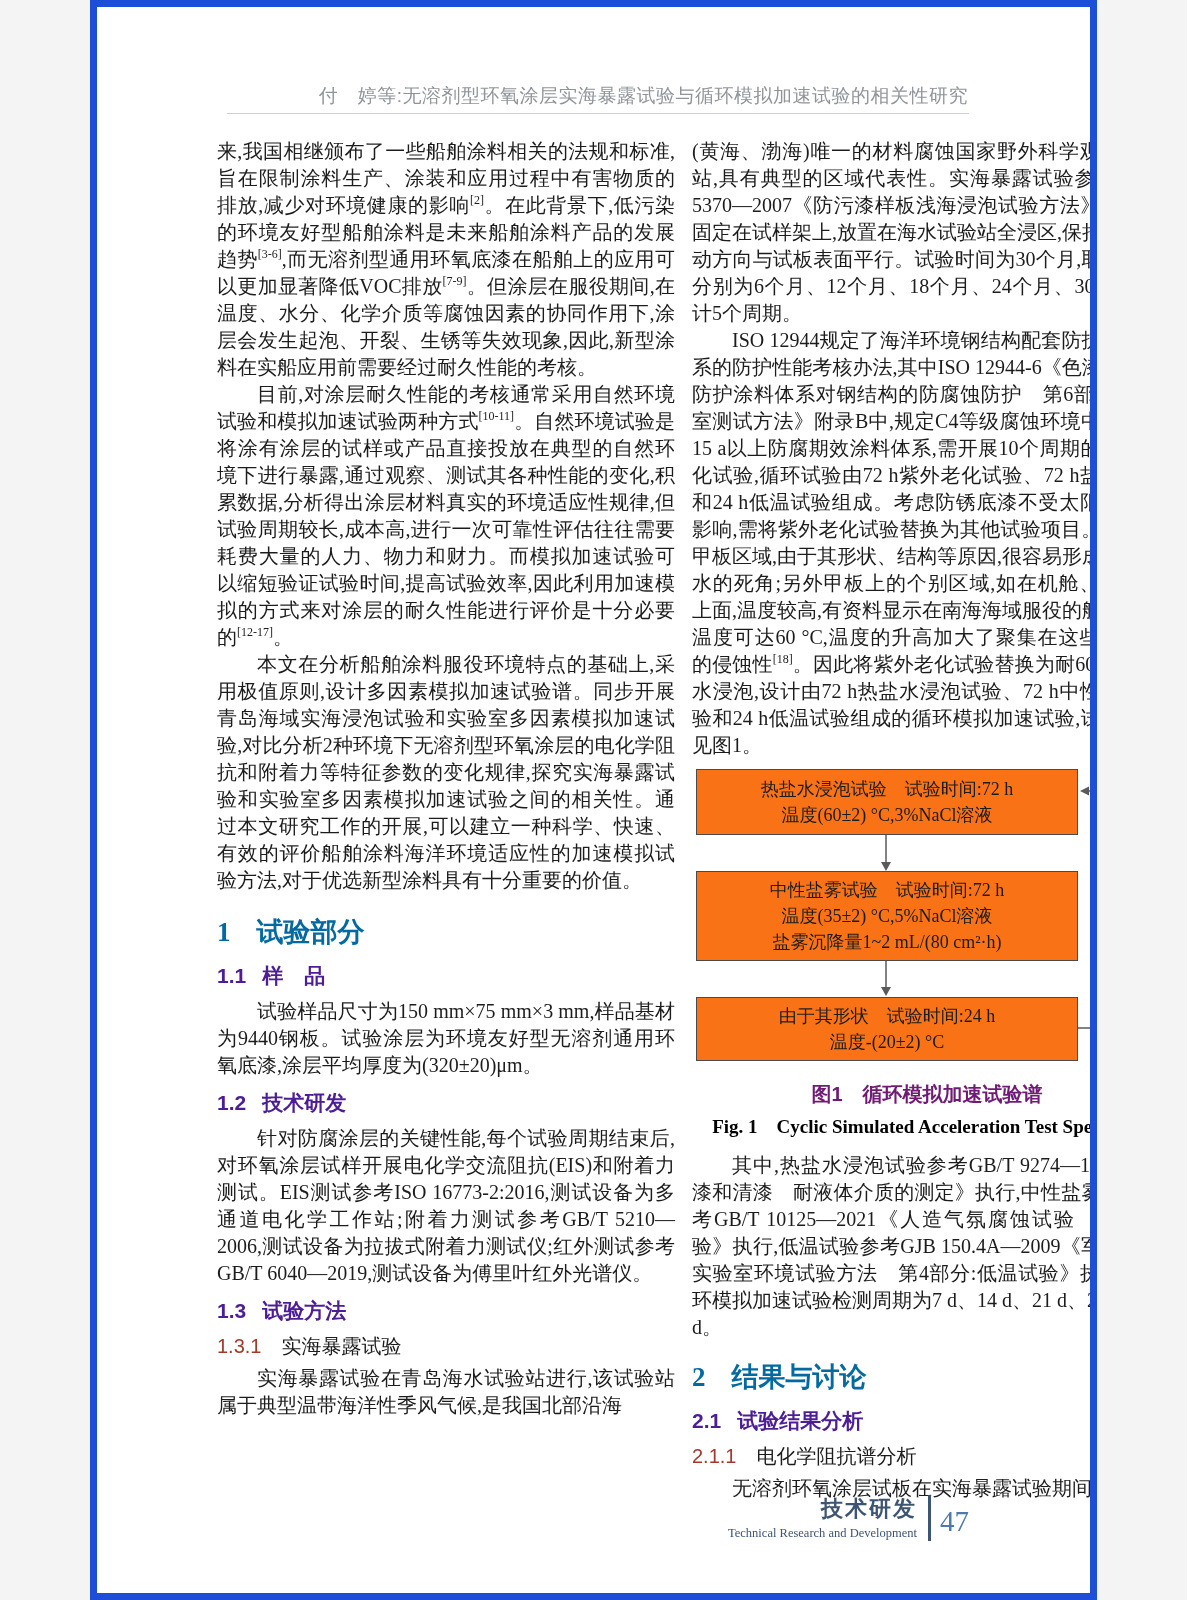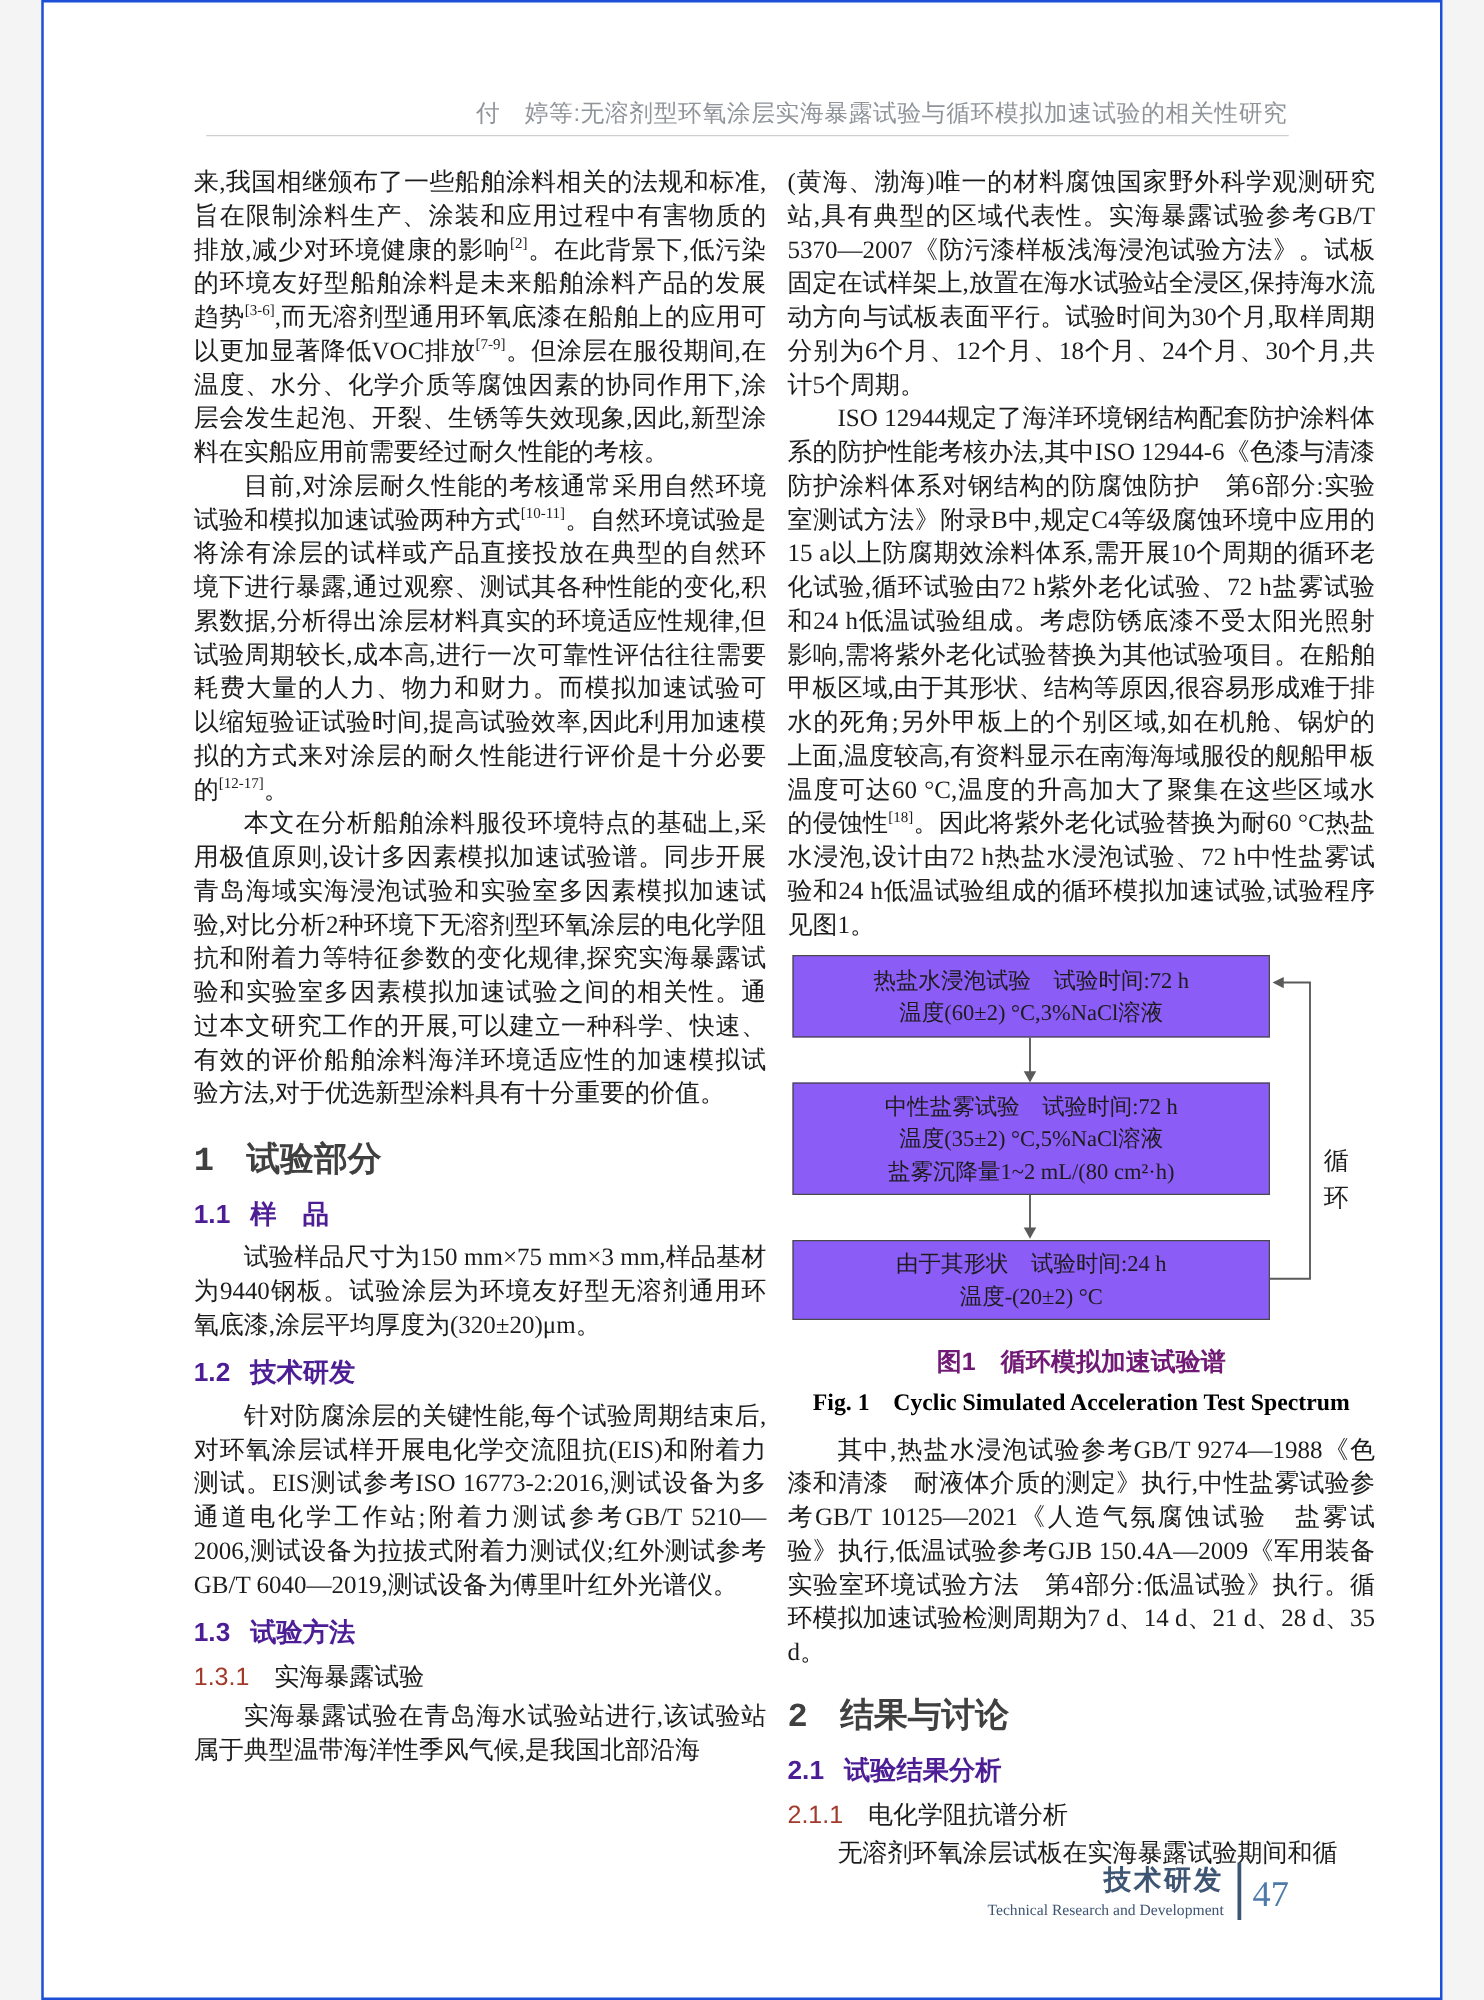--- a/index.html
+++ b/index.html
@@ -1,18 +1,18 @@
 <!DOCTYPE html>
 <html lang="zh"><head>
 <meta charset="utf-8">
 <style>
   html,body { margin:0; padding:0; background:#f4f4f4; }
   .page {
-    position:relative; width:1121px; height:1600px; margin:0 auto;
-    background:#ffffff; border:2px solid #1d4ed8; box-sizing:border-box;
+    position:relative; width:1007px; height:1600px; margin:0 auto;
+    background:#ffffff; border:7px solid #1d4ed8; box-sizing:border-box;
     overflow:hidden;
     font-family:"Liberation Serif","DejaVu Serif",serif;
     color:#1c1c1c;
   }
   
   .running-title {
     position:absolute; top:76px; right:122px;
     font-family:"Liberation Sans","DejaVu Sans",sans-serif;
     font-size:19px; color:#8f9499; letter-spacing:0.5px; white-space:nowrap;
   }
@@ -27,42 +27,42 @@
   }
   .col-left  { width:458px; }
   .col-right { width:470px; }
   p.body {
     margin:0; font-size:20px; line-height:27px; text-align:justify;
   }
   p.indent { text-indent:2em; }
   sup { font-size:0.6em; line-height:0; vertical-align:super; }
   
   .h1 {
-    margin:20px 0 12px; font-family:Liberation Mono, monospace;
-    font-size:27px; font-weight:bold; color:#404040;
+    margin:20px 0 12px; font-family:Liberation Serif, serif;
+    font-size:27px; font-weight:bold; color:#0369a1;
   }
   .h1 .num { margin-right:26px; }
   .h2 {
     margin:10px 0 8px; font-family:"Liberation Sans","DejaVu Sans",sans-serif;
     font-size:21px; font-weight:bold; color:#4c1d95;
   }
   .h2 .num { margin-right:16px; }
   .h3 {
     margin:7px 0 5px; font-size:20px; font-weight:normal; color:#1c1c1c;
   }
   .h3 .num {
     font-family:"Liberation Sans","DejaVu Sans",sans-serif;
     color:#a23a2c; margin-right:20px;
   }
   
   figure { margin:8px 0 6px; }
   .flowchart { position:relative; width:470px; height:300px; }
   .fbox {
     position:absolute; left:4px; width:380px; box-sizing:content-box;
-    border:1px solid #4a4a4a; background:#8b5cf6;
+    border:1px solid #4a4a4a; background:#f97316;
     display:flex; flex-direction:column; justify-content:center; align-items:center;
     font-size:18px; line-height:26px; text-align:center;
   }
   .fbox1 { top:2px;   height:64px; }
   .fbox2 { top:104px; height:88px; }
   .fbox3 { top:230px; height:62px; }
   .connectors { position:absolute; left:0; top:0; pointer-events:none; }
   .cycle-label {
     position:absolute; left:428px; top:116px; width:22px;
     font-size:20px; line-height:30px; text-align:center; word-break:break-all;

